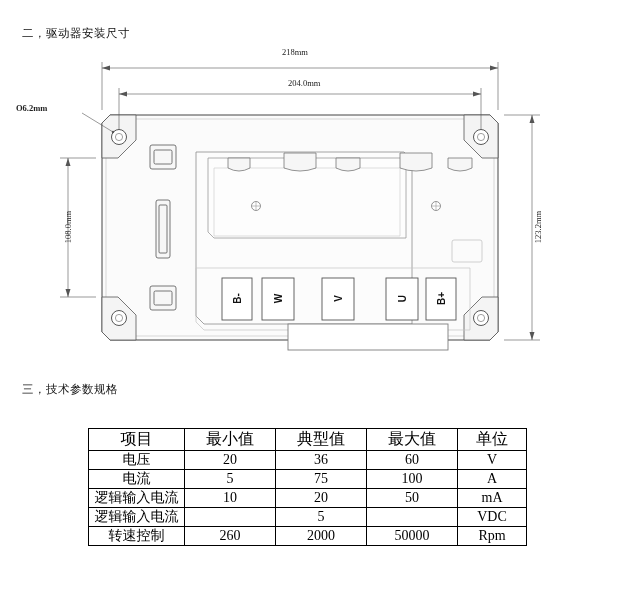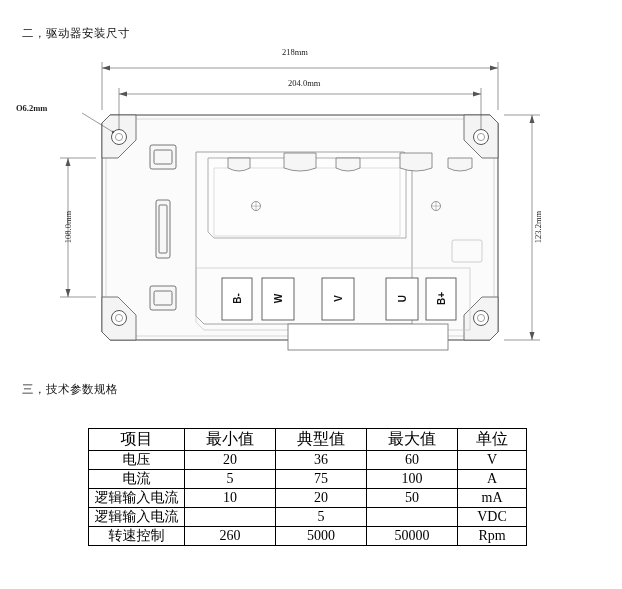--- a/index.html
+++ b/index.html
@@ -248,18 +248,18 @@
     <tr>
       <td class="cn-cell">逻辑输入电流</td>
       <td class="num-cell"></td>
       <td class="num-cell">5</td>
       <td class="num-cell"></td>
       <td class="num-cell">VDC</td>
     </tr>
     <tr>
       <td class="cn-cell">转速控制</td>
       <td class="num-cell">260</td>
-      <td class="num-cell">5000</td>
+      <td class="num-cell">2000</td>
       <td class="num-cell">50000</td>
       <td class="num-cell">Rpm</td>
     </tr>
   </tbody>
 </table>
 
 </body></html>

